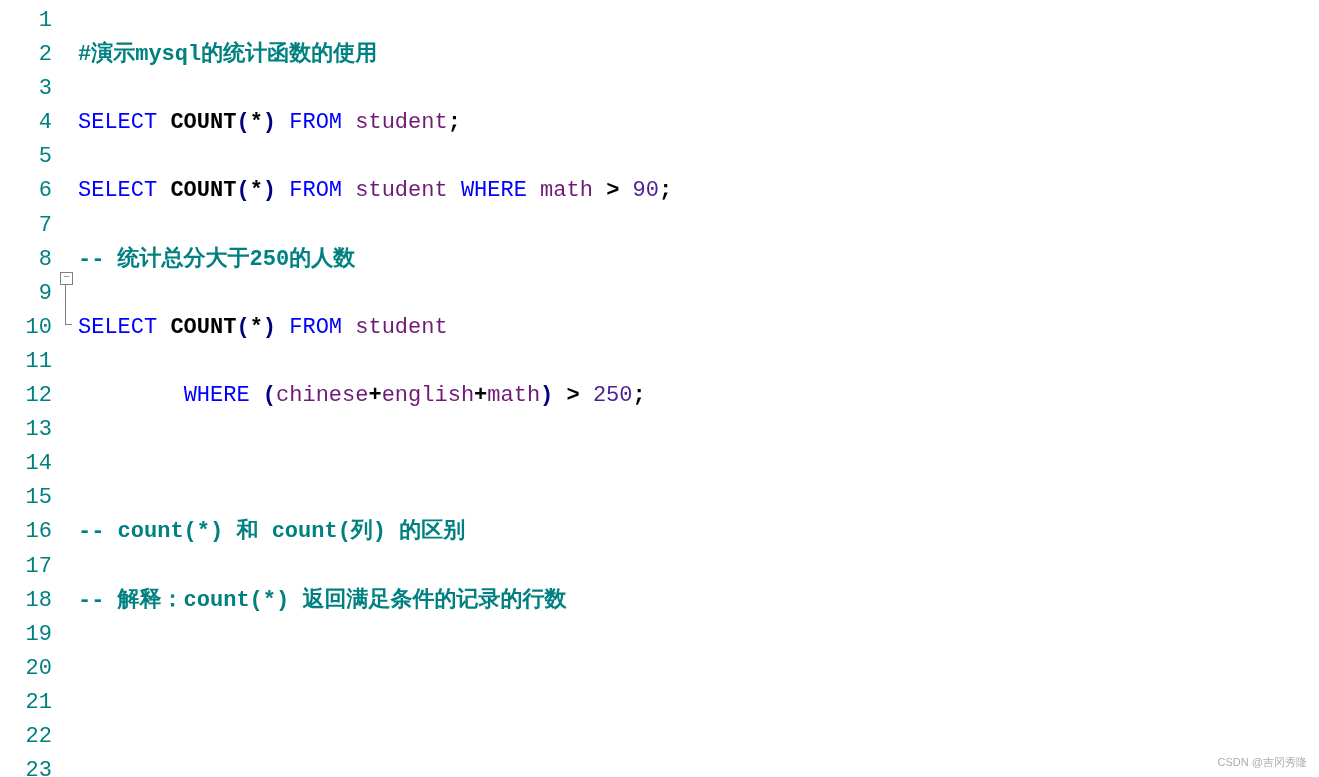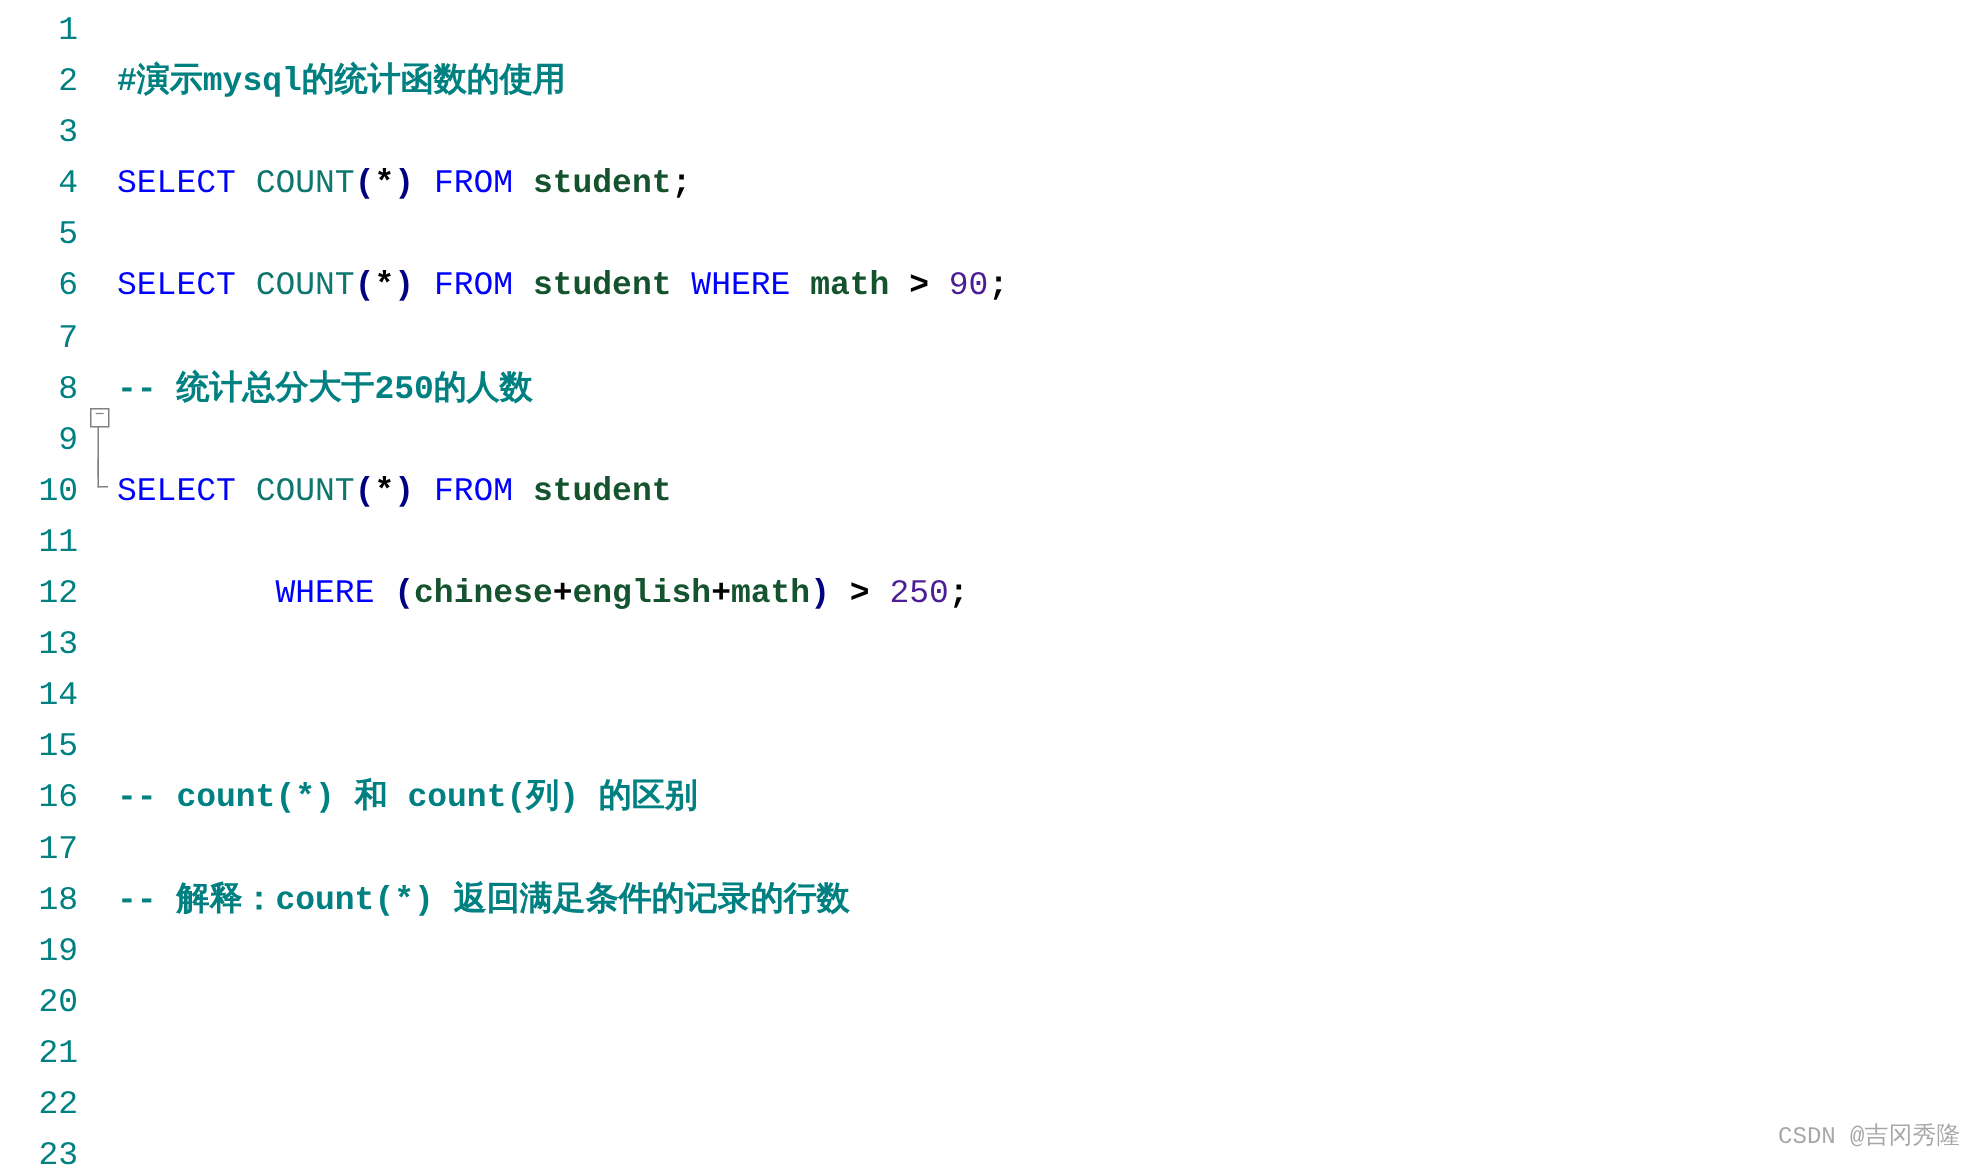--- a/index.html
+++ b/index.html
@@ -32,22 +32,22 @@
     position: relative;
     color: #808080;
     font-size: 14px;
   }
   .code {
     white-space: pre;
     flex: 1;
   }
   .comment { color: #008080; font-weight: bold; }
   .kw { color: #0000ff; font-weight: normal; }
-  .fn { color: #0f766e; font-weight: normal; }
-  .id { color: #14532d; font-weight: bold; }
+  .fn { color: #000000; font-weight: bold; }
+  .id { color: #701a75; font-weight: normal; }
   .op { color: #000000; font-weight: bold; }
   .pn { color: #000080; font-weight: bold; }
   .num { color: #4c1d95; font-weight: normal; }
   .fold-box {
     display: inline-block;
     width: 11px; height: 11px;
     border: 1px solid #808080;
     line-height: 9px;
     text-align: center;
     font-size: 11px;
@@ -59,22 +59,22 @@
   .fold-line {
     border-left: 1px solid #808080;
     position: absolute;
     left: 5px;
   }
   .watermark {
     position: absolute;
     right: 12px;
     bottom: 6px;
     color: rgba(0,0,0,0.35);
-    font-family: Liberation Mono, monospace;
-    font-size: 16px;
+    font-family: Liberation Sans, sans-serif;
+    font-size: 11px;
   }
 </style>
 </head>
 <body>
 
 <div class="editor">
   <div class="gutter">
     <div>1</div>
     <div>2</div>
     <div>3</div>

